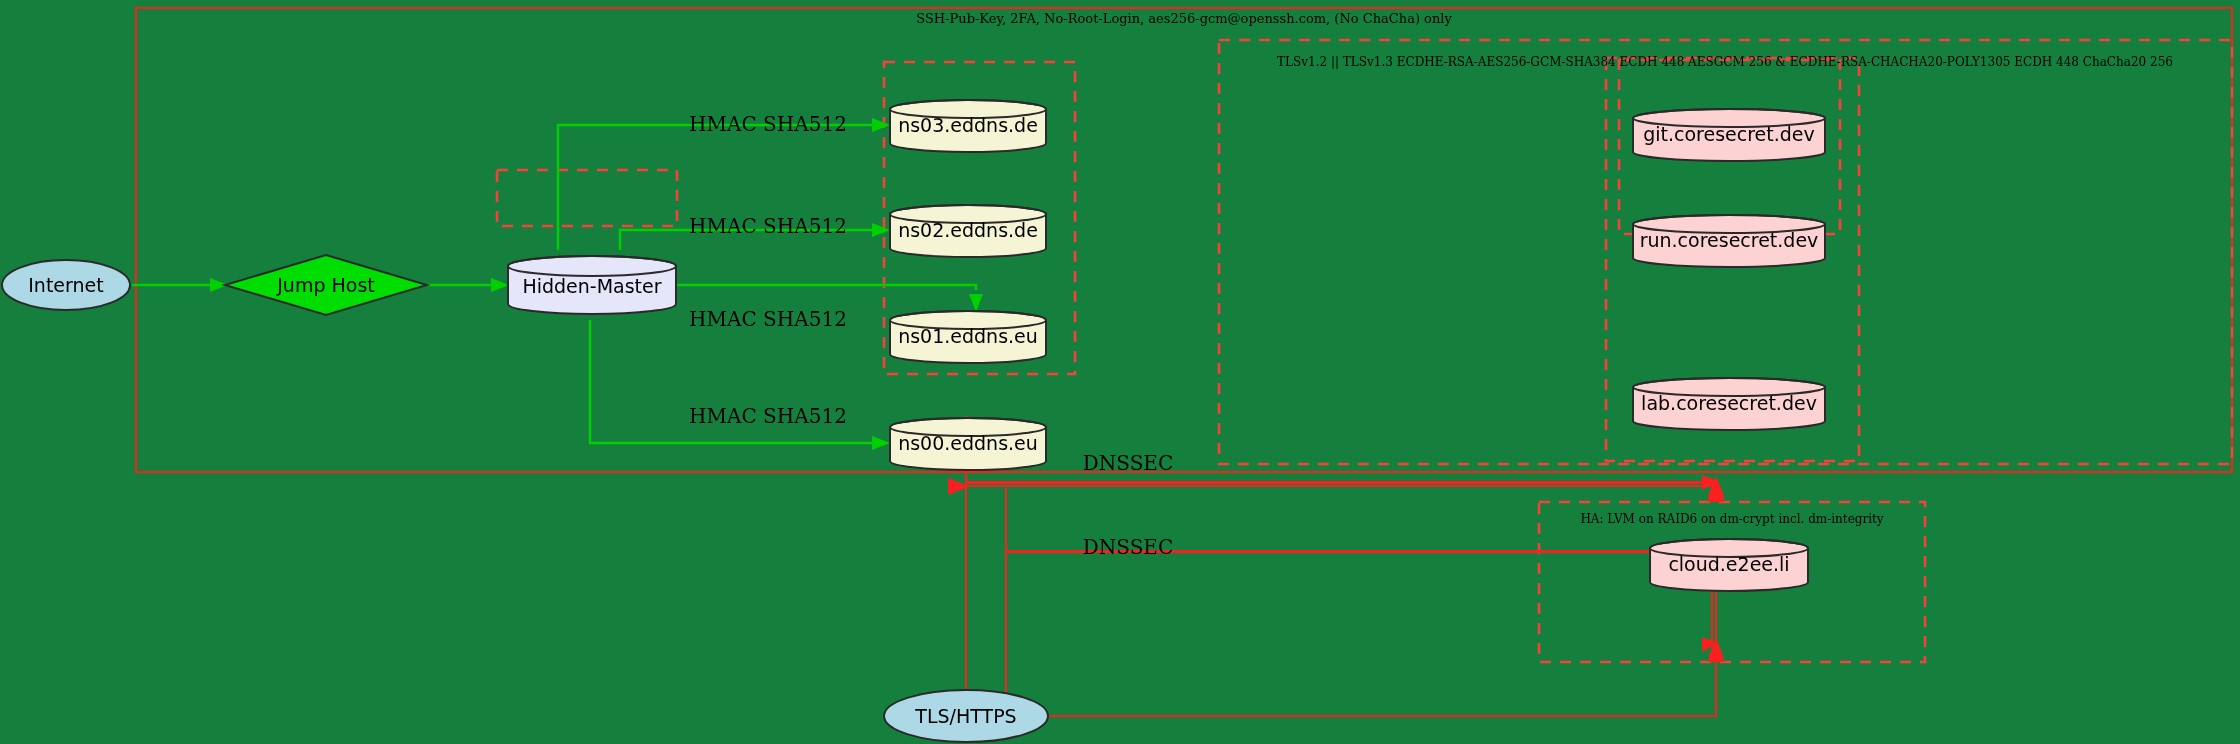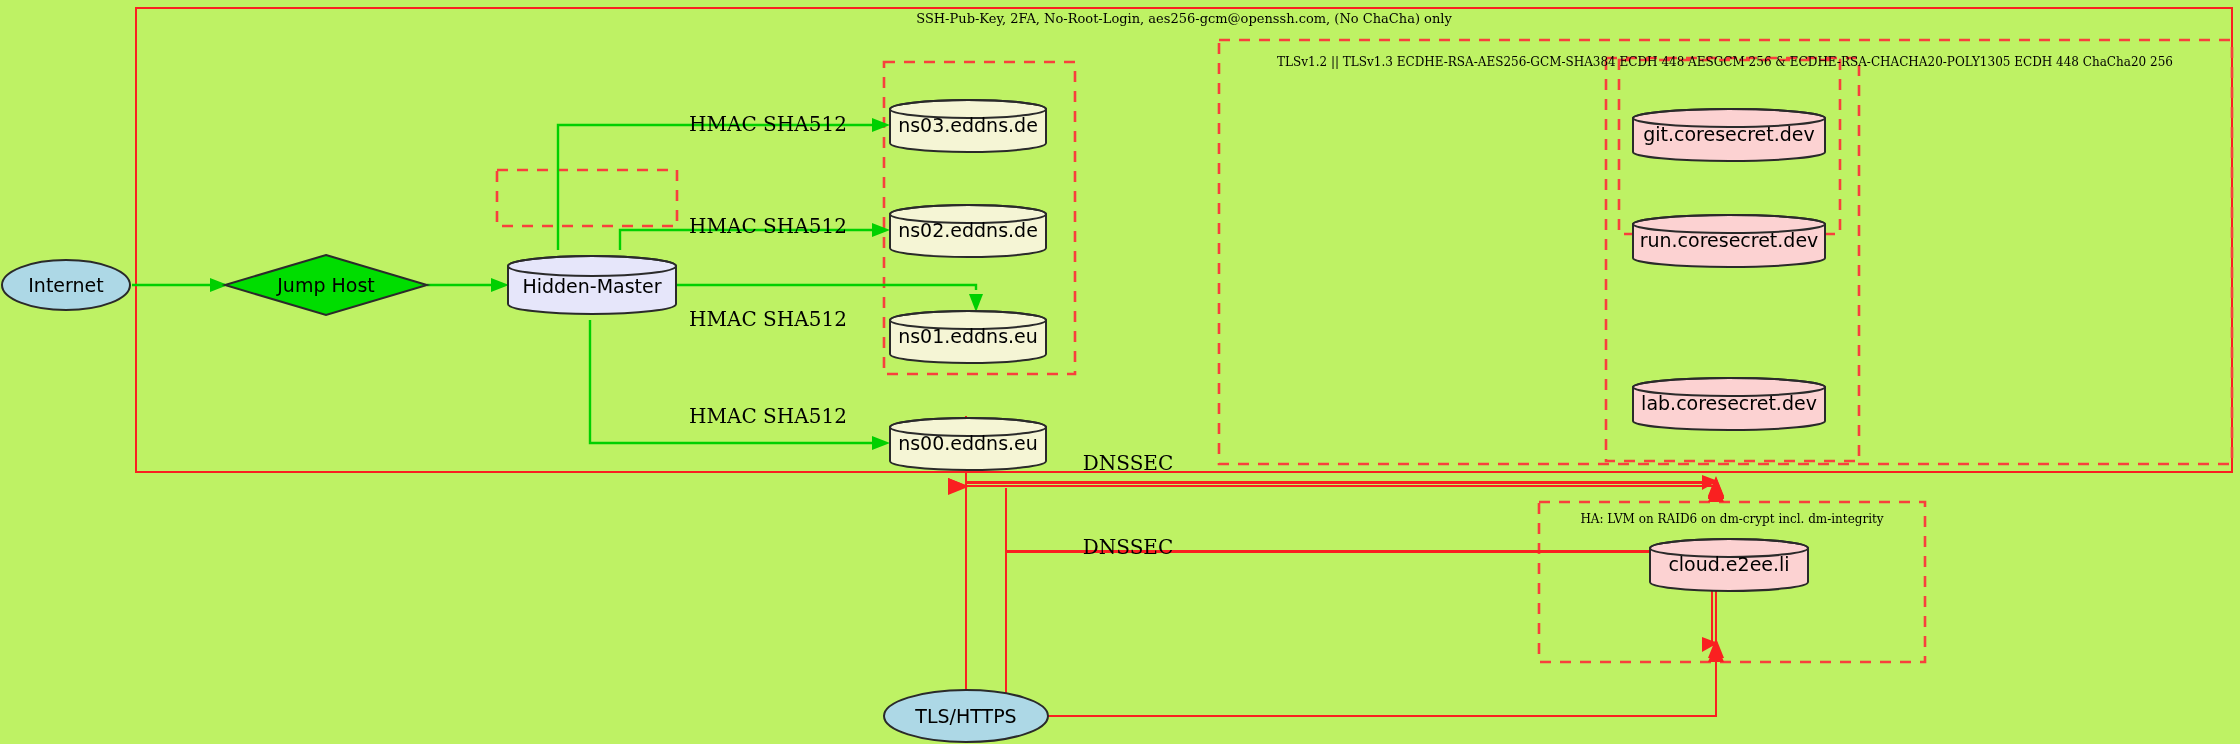--- a/index.html
+++ b/index.html
@@ -8,21 +8,21 @@
     padding: 0;
     background: #ffffff;
   }
   body {
     font-family: "Liberation Sans", sans-serif;
   }
   #canvas {
     position: relative;
     width: 2240px;
     height: 744px;
-    background: #bef264;
+    background: #15803d;
     overflow: hidden;
   }
   svg.layer {
     position: absolute;
     left: 0;
     top: 0;
     width: 2240px;
     height: 744px;
     overflow: visible;
   }

